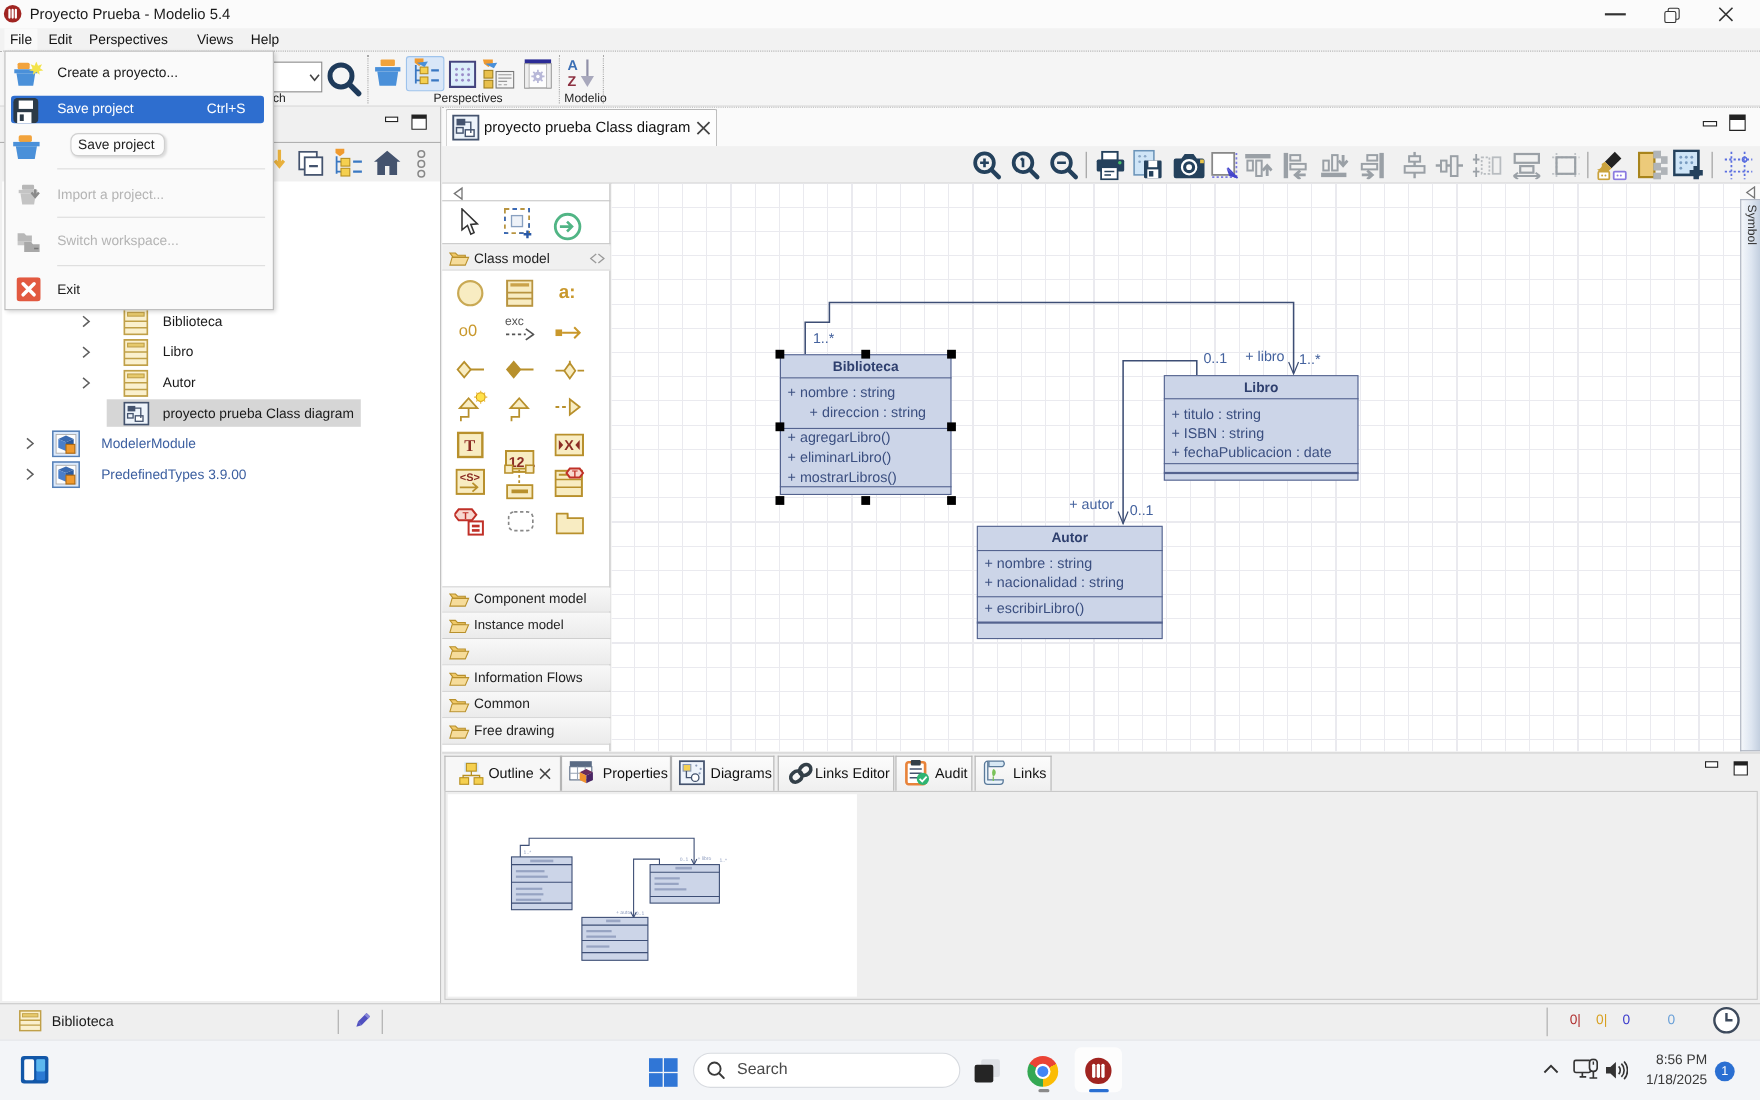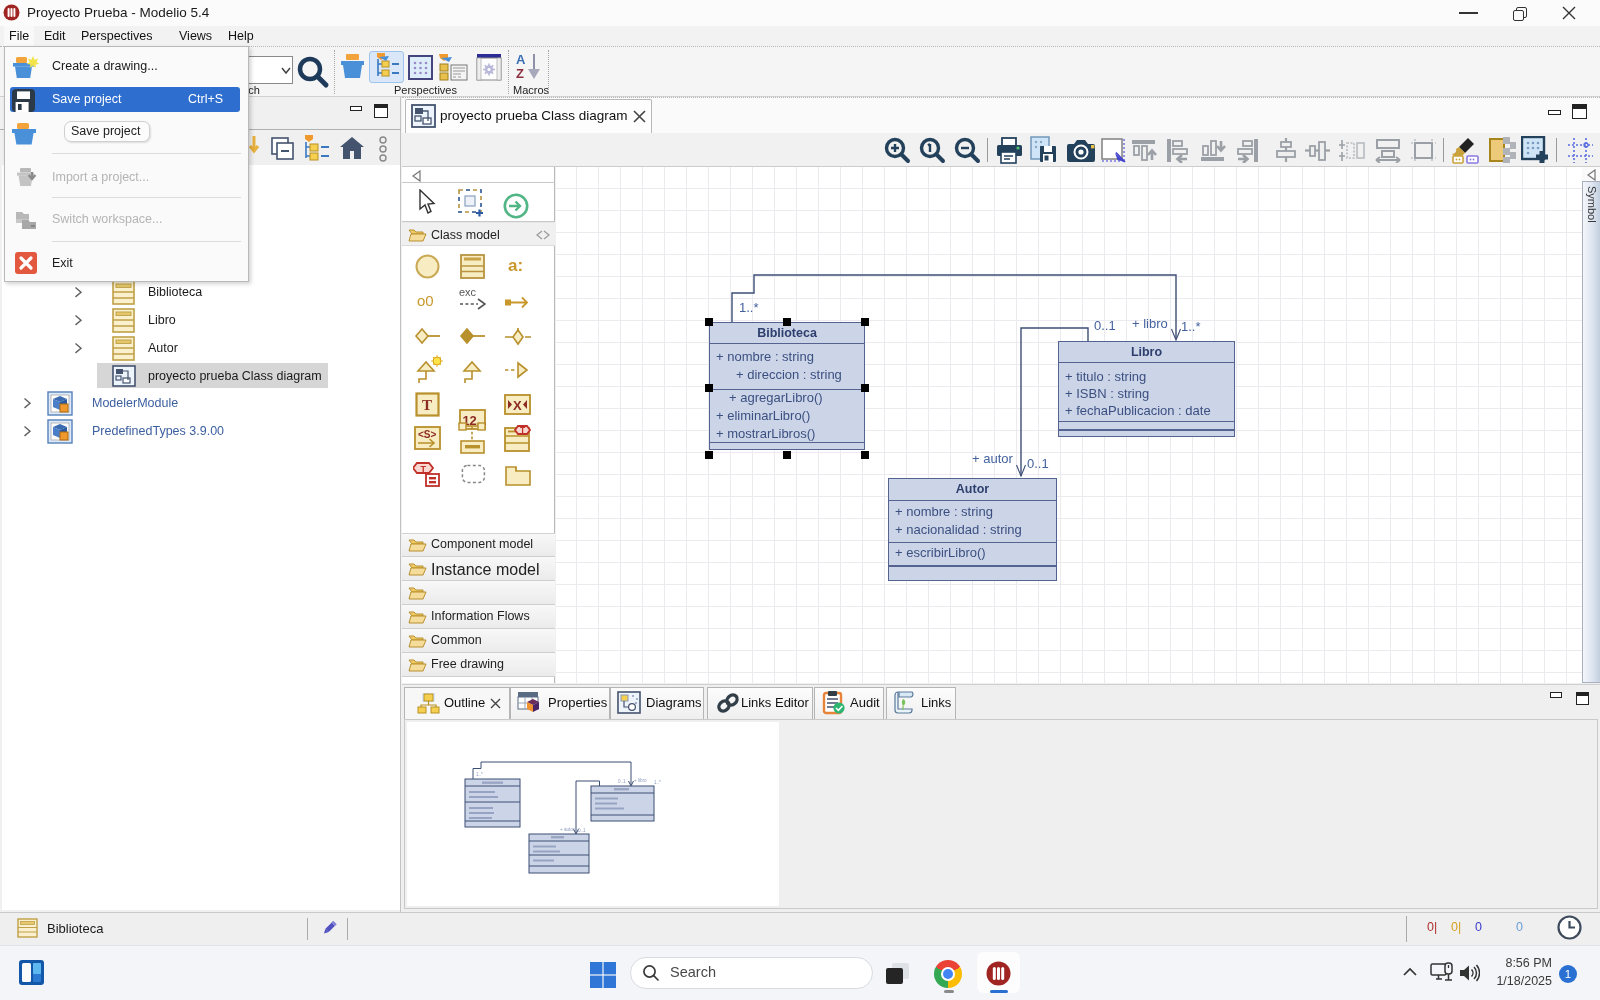--- a/index.html
+++ b/index.html
@@ -127,21 +127,21 @@
   <div class="abs" style="left:508px;top:50px;width:1px;height:44px;border-left:1px dotted #a8a8a8;"></div>
 
   <div class="abs" style="left:515px;top:52px;">
       <svg width="28" height="30">
     <text x="1" y="12" font-family="Liberation Sans" font-size="13" font-weight="bold" fill="#3b6fb5">A</text>
     <text x="1" y="26" font-family="Liberation Sans" font-size="13" font-weight="bold" fill="#8c3040">Z</text>
     <path d="M19,2 v15" stroke="#9090a8" stroke-width="2"></path>
     <path d="M13,17 h12 l-6,10 z" fill="#a8a8bc"></path>
   </svg>
     </div>
-  <div class="abs" style="left:513px;top:84px;font-size:11px;color:#222;">Macros</div>
+  <div class="abs" style="left:513px;top:84px;font-size:11px;color:#222;">Modelio</div>
   <div class="abs" style="left:548px;top:50px;width:1px;height:44px;border-left:1px dotted #a8a8a8;"></div>
 </div>
 
 <div class="abs" style="left:0;top:97px;width:401px;height:815px;background:#f0f0f0;border-right:1px solid #c2c2c2;"></div>
 <div class="abs" style="left:2px;top:165px;width:398px;height:745px;background:#ffffff;"></div>
 <div id="leftpanel-items">
 
   <div class="abs" style="left:350px;top:106px;width:12px;height:5px;border:1.4px solid #222;background:#fff;"></div>
   <div class="abs" style="left:374px;top:104px;width:14px;height:14px;border:1.5px solid #222;border-top:4px solid #222;background:#fff;"></div>
   <div class="abs" style="left:0px;top:129px;width:401px;height:1px;background:#b0b0b0;"></div>
@@ -667,21 +667,21 @@
       </svg>
     </div>
   <div class="abs" style="left:431px;top:537px;font-size:12.5px;color:#222;">Component model</div>
   <div class="abs" style="left:402px;top:557px;width:153px;height:24px;background:linear-gradient(#f8f8f8,#ebebeb);border-bottom:1px solid #cfcfcf;"></div>
   <div class="abs" style="left:408px;top:561px;">
       <svg width="20" height="15">
         <path d="M1,3 h5 l2,2 h7 v2 h-11 z" fill="#f0c969" stroke="#b8902c" stroke-width="1"></path>
         <path d="M3,7 h15 l-3,7 h-14 z" fill="#f6dc9a" stroke="#b8902c" stroke-width="1"></path>
       </svg>
     </div>
-  <div class="abs" style="left:431px;top:561px;font-size:16px;color:#222;">Instance model</div>
+  <div class="abs" style="left:431px;top:561px;font-size:12px;color:#222;">Instance model</div>
   <div class="abs" style="left:402px;top:581px;width:153px;height:24px;background:linear-gradient(#f8f8f8,#ebebeb);border-bottom:1px solid #cfcfcf;"></div>
   <div class="abs" style="left:408px;top:585px;">
       <svg width="20" height="15">
         <path d="M1,3 h5 l2,2 h7 v2 h-11 z" fill="#f0c969" stroke="#b8902c" stroke-width="1"></path>
         <path d="M3,7 h15 l-3,7 h-14 z" fill="#f6dc9a" stroke="#b8902c" stroke-width="1"></path>
       </svg>
     </div>
   <div class="abs" style="left:431px;top:585px;font-size:12.5px;color:#222;margin-top:48px;">Imports links</div>
   <div class="abs" style="left:402px;top:605px;width:153px;height:24px;background:linear-gradient(#f8f8f8,#ebebeb);border-bottom:1px solid #cfcfcf;"></div>
   <div class="abs" style="left:408px;top:609px;">
@@ -723,21 +723,21 @@
       <path d="M615.5,162 l4.5,11 4.5,-11"></path>
       <path d="M460.5,298 l4.5,11 4.5,-11"></path>
     </g>
   </svg>
 
   <div class="abs" style="left:709px;top:322px;width:156px;height:128px;background:#ccd5e8;border:1.5px solid #54638f;"></div>
   <div class="abs" style="left:709px;top:322px;width:156px;height:22px;border-bottom:1.5px solid #54638f;text-align:center;font-size:12.5px;font-weight:bold;color:#2e3f6e;line-height:22px;">Biblioteca</div>
   <div class="abs" style="left:716px;top:349px;font-size:13px;color:#3b4f80;">+ nombre : string</div>
   <div class="abs" style="left:716px;top:366.5px;font-size:13px;color:#3b4f80;margin-left:20px;">+ direccion : string</div>
   <div class="abs" style="left:709px;top:388.5px;width:156px;height:1.5px;background:#54638f;"></div>
-  <div class="abs" style="left:716px;top:389.5px;font-size:13px;color:#3b4f80;margin-left:13px;">+ agregarLibro()</div>
+  <div class="abs" style="left:716px;top:389.5px;font-size:13px;color:#3b4f80;">+ agregarLibro()</div>
   <div class="abs" style="left:716px;top:408px;font-size:13px;color:#3b4f80;">+ eliminarLibro()</div>
   <div class="abs" style="left:716px;top:425.5px;font-size:13px;color:#3b4f80;">+ mostrarLibros()</div>
   <div class="abs" style="left:709px;top:441.5px;width:156px;height:1.5px;background:#54638f;"></div>
 
   <div class="abs" style="left:1058px;top:341px;width:177px;height:96px;background:#ccd5e8;border:1.5px solid #54638f;"></div>
   <div class="abs" style="left:1058px;top:341px;width:177px;height:22px;border-bottom:1.5px solid #54638f;text-align:center;font-size:12.5px;font-weight:bold;color:#2e3f6e;line-height:22px;">Libro</div>
   <div class="abs" style="left:1065px;top:368.5px;font-size:13px;color:#3b4f80;">+ titulo : string</div>
   <div class="abs" style="left:1065px;top:385.5px;font-size:13px;color:#3b4f80;">+ ISBN : string</div>
   <div class="abs" style="left:1065px;top:402.5px;font-size:13px;color:#3b4f80;">+ fechaPublicacion : date</div>
   <div class="abs" style="left:1058px;top:420.5px;width:177px;height:1.5px;background:#54638f;"></div>
@@ -1033,21 +1033,21 @@
   <div class="abs" style="left:12px;top:56px;">
       <svg width="28" height="23">
     <rect x="4" y="1" width="11" height="6" rx="1.5" fill="#f2a33c"></rect>
     <rect x="1" y="7" width="21" height="3.6" fill="#4a90d9"></rect>
     <path d="M3,10.6 h17 l-1.8,11.4 h-13.4 z" fill="#4a90d9"></path>
     <g transform="translate(21,6)">
           <path d="M0,-6 L1.6,-2.2 L5.2,-3.6 L3.4,0 L6.4,2 L2.6,2.6 L3,6 L0,3.4 L-3,6 L-2.6,2.6 L-6.4,2 L-3.4,0 L-5.2,-3.6 L-1.6,-2.2 z" fill="#f3e34a"></path>
         </g>
   </svg>
     </div>
-  <div class="abs" style="left:52px;top:59px;font-size:12.5px;color:#1a1a1a;">Create a drawing...</div>
+  <div class="abs" style="left:52px;top:59px;font-size:12.5px;color:#1a1a1a;">Create a proyecto...</div>
 
   <div class="abs" style="left:10px;top:87px;width:230px;height:25px;background:#2e6ecf;border-radius:3px;"></div>
   <div class="abs" style="left:12px;top:89px;">
       <svg width="23" height="23">
         <rect x="0" y="0" width="23" height="23" rx="4" fill="#2c3a47"></rect>
         <rect x="5" y="2.4" width="13" height="7.6" fill="#fff"></rect>
         <rect x="3.6" y="13" width="13" height="10" fill="#fff"></rect>
         <rect x="6" y="15" width="3.6" height="6" fill="#2c3a47"></rect>
       </svg>
     </div>

